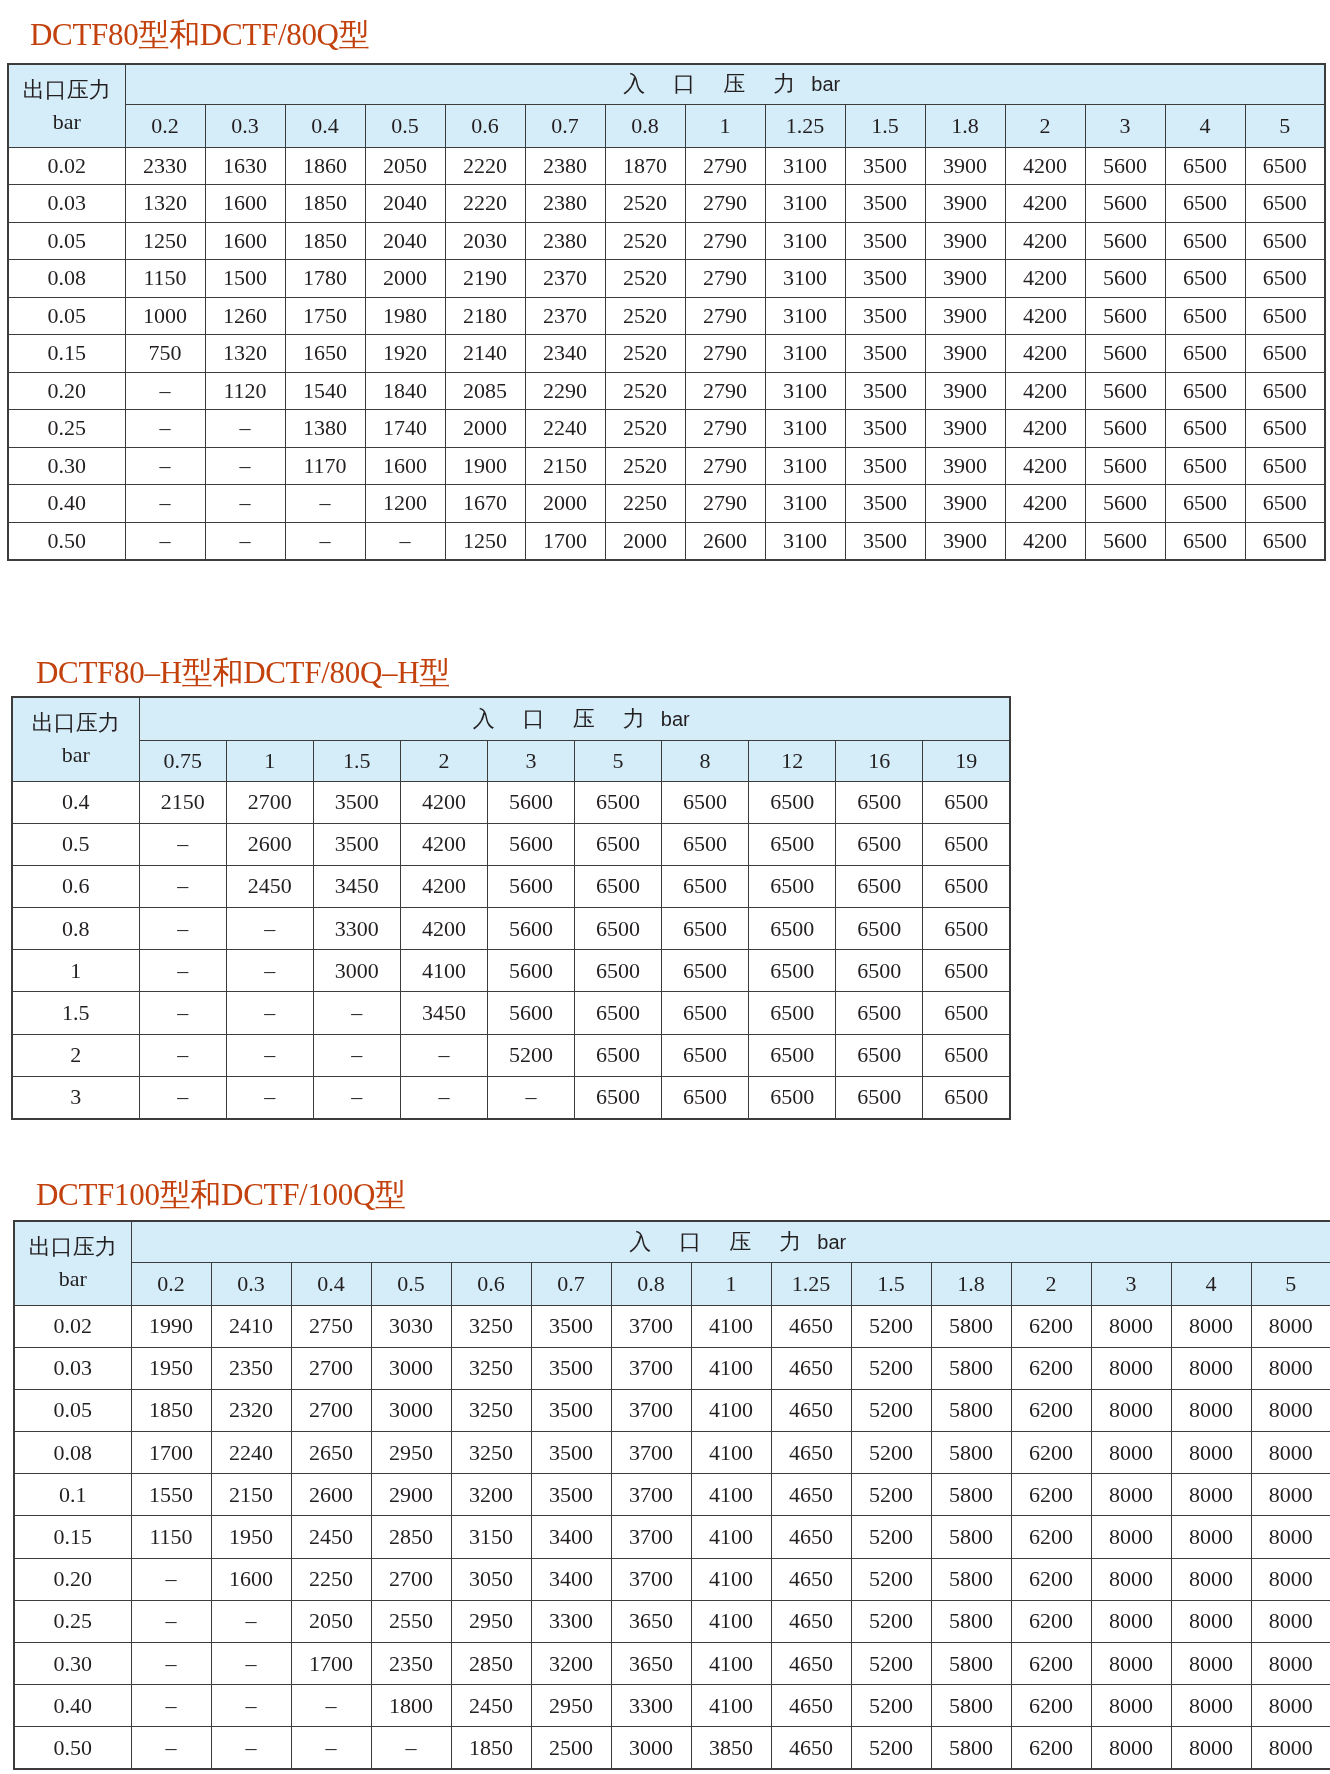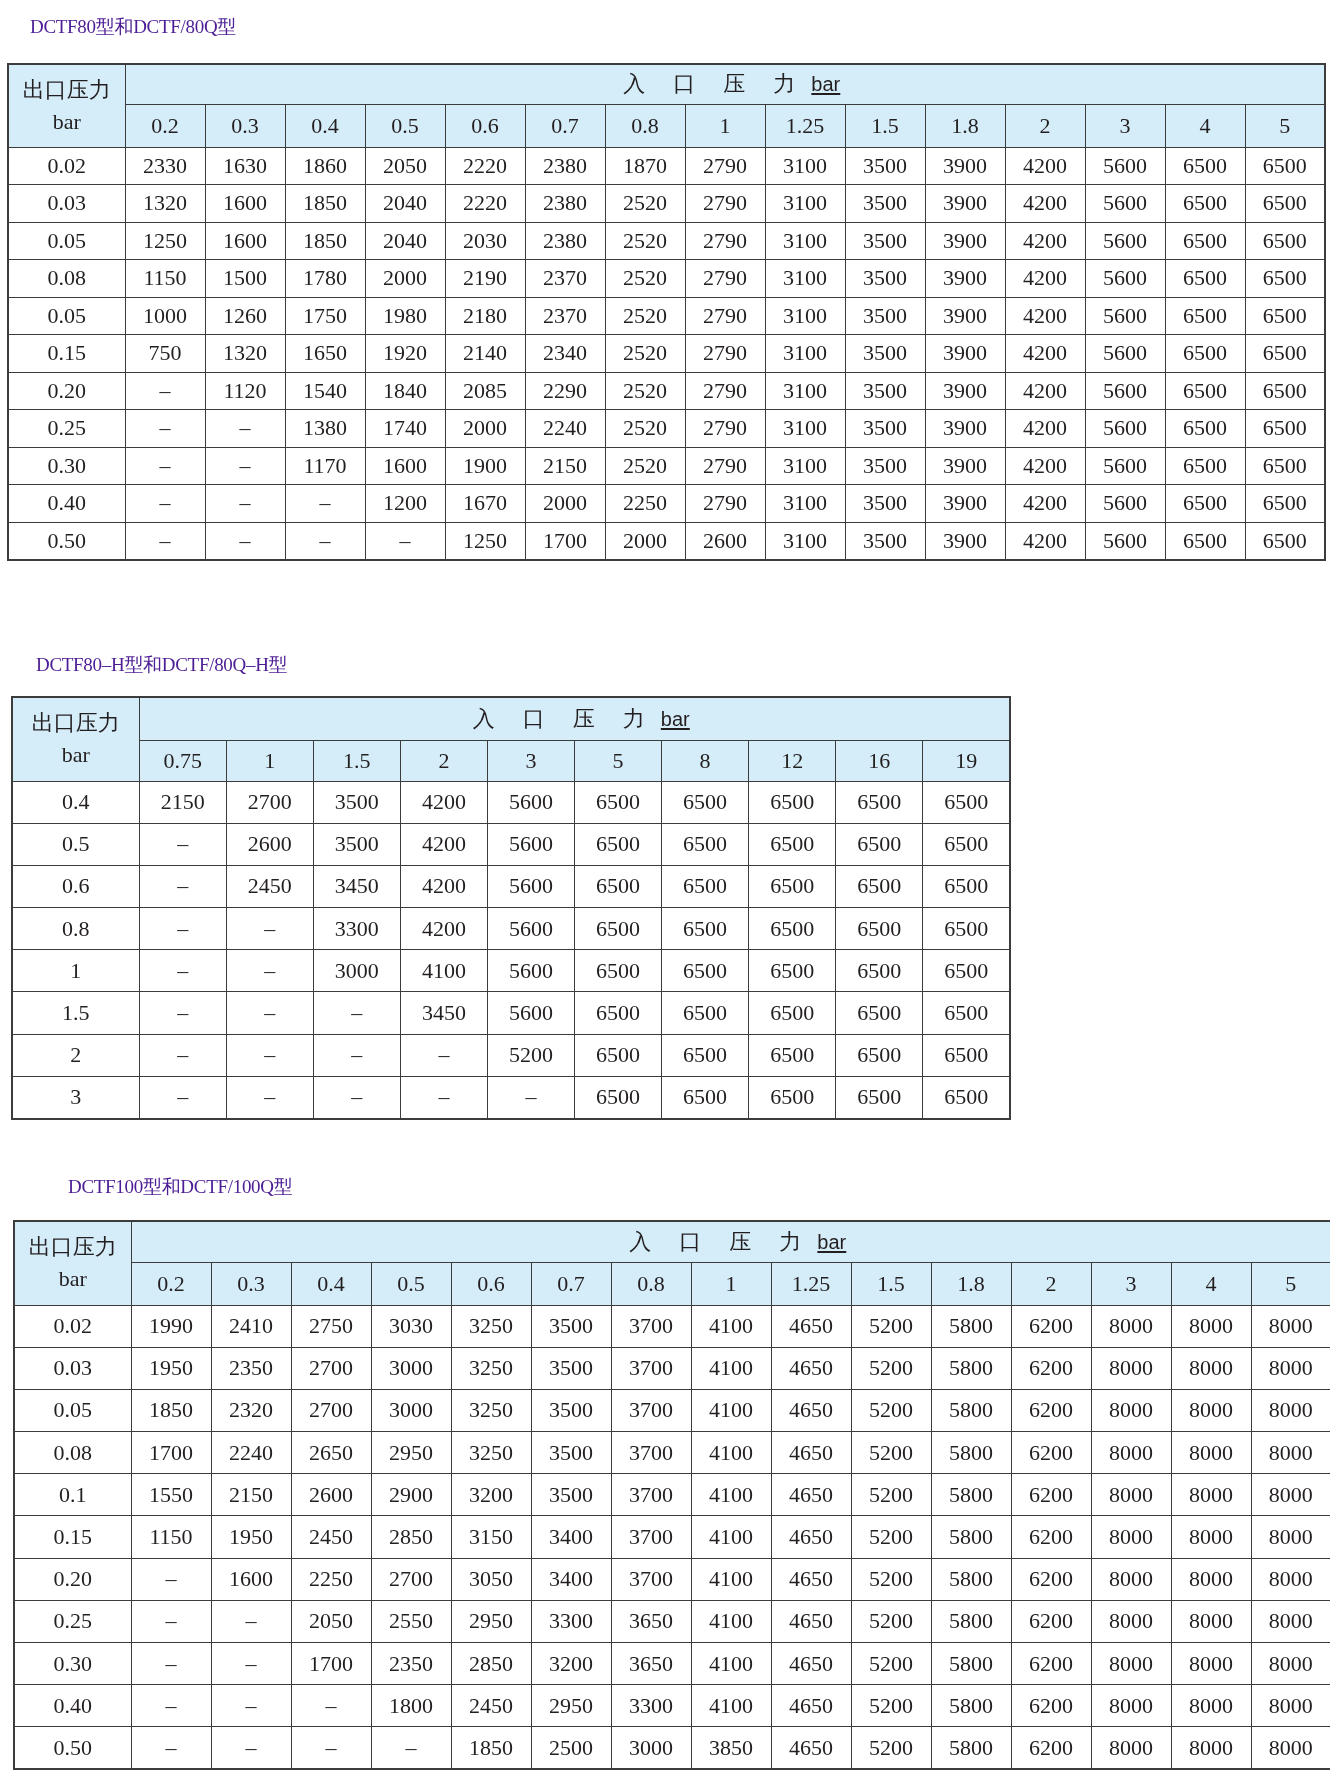--- a/index.html
+++ b/index.html
@@ -1,27 +1,27 @@
 <!DOCTYPE html>
 <html><head>
 <meta charset="utf-8">
 <style>
   html, body { margin: 0; padding: 0; background: #ffffff; }
   body { width: 1330px; height: 1774px; position: relative; overflow: hidden;
          font-family: "Liberation Serif", "DejaVu Serif", serif; color: #231f20; }
-  .section-title { position: absolute; font-size: 19px; color: #4c1d95;
+  .section-title { position: absolute; font-size: 31px; color: #c2410c;
                    font-family: "Liberation Serif", "DejaVu Serif", serif; white-space: nowrap; letter-spacing: -0.3px; }
   table.spec { position: absolute; border-collapse: collapse; table-layout: fixed;
                border: 2px solid #3c3c3c; }
   table.spec td, table.spec th { border: 1.5px solid #3c3c3c; padding: 0; text-align: center;
                vertical-align: middle; font-weight: normal; font-size: 22px; overflow: hidden; white-space: nowrap; }
   table.spec th { background: #d5ecf9; }
   table.spec th.rowhead { line-height: 32px; font-size: 22px; }
   table.spec th.rowhead span { display: block; }
-  table.spec th.group { letter-spacing: 0; text-decoration: underline; }
+  table.spec th.group { letter-spacing: 0; }
   .grp-char { display: inline-block; margin: 0 14px; }
   .grp-unit { margin-left: 2px; font-family: "Liberation Sans", "DejaVu Sans", sans-serif; font-size: 20px; }
 </style>
 </head>
 <body>
 
 <div class="section-title" style="left:30px; top:14px;">DCTF80型和DCTF/80Q型</div>
 <table class="spec" id="t0" style="left:7px; top:63px; width:1317px;">
     <colgroup>
       <col style="width:117px">
@@ -402,21 +402,21 @@
         <td>–</td>
         <td>6500</td>
         <td>6500</td>
         <td>6500</td>
         <td>6500</td>
         <td>6500</td>
       </tr>
     </tbody>
   </table>
 
-<div class="section-title" style="left:36px; top:1174px;margin-left:32px;">DCTF100型和DCTF/100Q型</div>
+<div class="section-title" style="left:36px; top:1174px;">DCTF100型和DCTF/100Q型</div>
 <table class="spec" id="t2" style="left:13px; top:1220px; width:1311px;">
     <colgroup>
       <col style="width:117px">
       <col style="width:80px">
       <col style="width:80px">
       <col style="width:80px">
       <col style="width:80px">
       <col style="width:80px">
       <col style="width:80px">
       <col style="width:80px">

